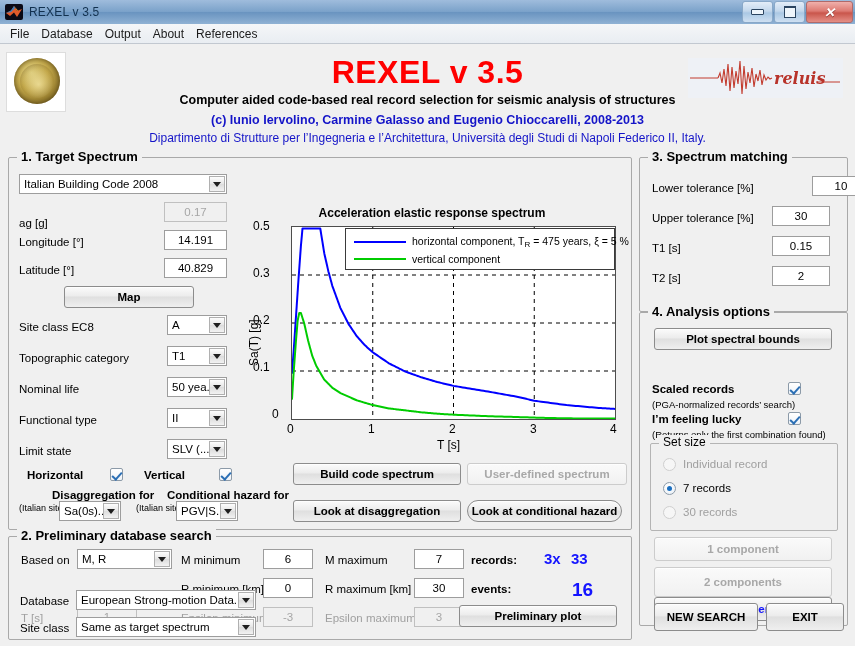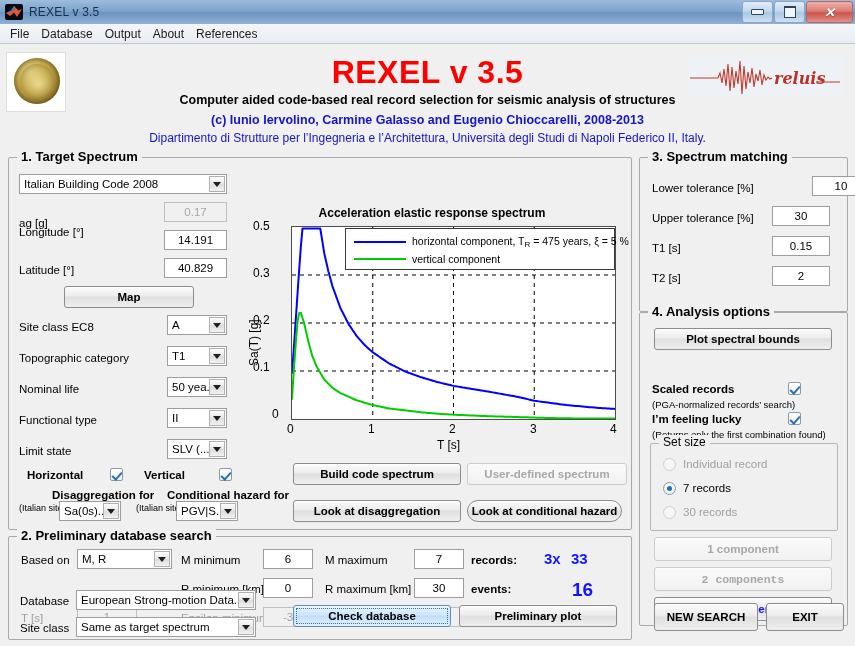--- a/index.html
+++ b/index.html
@@ -183,21 +183,21 @@
       <div class="ddl" style="left:10px;top:16px;width:208px;height:20px;">
         <span>Italian Building Code 2008</span>
         <span class="arrowbox">
             <i class="caret"></i>
           </span>
       </div>
 
       <span class="lbl" style="left:10px;top:50px;margin-top:9px;">ag [g]</span>
       <div class="tfield ro" style="left:155px;top:44px;width:63px;height:20px;">0.17</div>
 
-      <span class="lbl" style="left:10px;top:68px;">Longitude [°]</span>
+      <span class="lbl" style="left:10px;top:78px;">Longitude [°]</span>
       <div class="tfield" style="left:155px;top:72px;width:63px;height:20px;">14.191</div>
 
       <span class="lbl" style="left:10px;top:106px;">Latitude [°]</span>
       <div class="tfield" style="left:155px;top:100px;width:63px;height:20px;">40.829</div>
 
       <div class="btn" style="left:55px;top:128px;width:130px;height:22px;">Map</div>
 
       <span class="lbl" style="left:10px;top:163px;">Site class EC8</span>
       <div class="ddl" style="left:158px;top:157px;width:60px;height:20px;">
         <span>A</span>
@@ -355,24 +355,20 @@
         </span>
     </div>
     <span class="lbl" style="left:20px;top:578px;">Site class</span>
     <div class="ddl" style="left:76px;top:573px;width:180px;height:20px;">
       <span>Same as target spectrum</span>
       <span class="arrowbox">
           <i class="caret"></i>
         </span>
     </div>
 
-    <div class="btn focus" style="left:293px;top:561px;width:158px;height:22px;">
-      <span class="inner"></span>
-      <span>Check database</span>
-    </div>
     <div class="btn" style="left:459px;top:561px;width:158px;height:22px;">Preliminary plot</div>
 
     <div class="grp" style="left:639px;top:113px;width:207px;height:153px;">
       <span class="legend">3. Spectrum matching</span>
 
       <span class="lbl" style="left:12px;top:24px;">Lower tolerance [%]</span>
       <div class="tfield" style="left:132px;top:18px;width:58px;height:20px;margin-left:40px;">10</div>
 
       <span class="lbl" style="left:12px;top:54px;">Upper tolerance [%]</span>
       <div class="tfield" style="left:132px;top:48px;width:58px;height:20px;">30</div>
@@ -400,21 +396,21 @@
         <span class="legend">Set size</span>
         <div class="rad dis" style="left:12px;top:14px;"></div>
         <span class="lbl dim" style="left:32px;top:14px;">Individual record</span>
         <div class="rad on" style="left:12px;top:38px;"></div>
         <span class="lbl" style="left:32px;top:38px;">7 records</span>
         <div class="rad dis" style="left:12px;top:62px;"></div>
         <span class="lbl dim" style="left:32px;top:62px;">30 records</span>
       </div>
 
       <div class="btn dis" style="left:14px;top:224px;width:178px;height:24px;">1 component</div>
-      <div class="btn dis" style="left:14px;top:254px;width:178px;height:24px;font-family:Liberation Mono, monospace;">2 components</div>
+      <div class="btn dis" style="left:14px;top:254px;width:178px;height:30px;">2 components</div>
       <div class="btn blue" style="left:14px;top:284px;width:178px;height:24px;">3 components</div>
     </div>
 
     <div class="btn" style="left:654px;top:559px;width:104px;height:28px;">NEW SEARCH</div>
     <div class="btn" style="left:766px;top:559px;width:78px;height:28px;">EXIT</div>
 
   </div>
 </div>
 
 </body></html>

